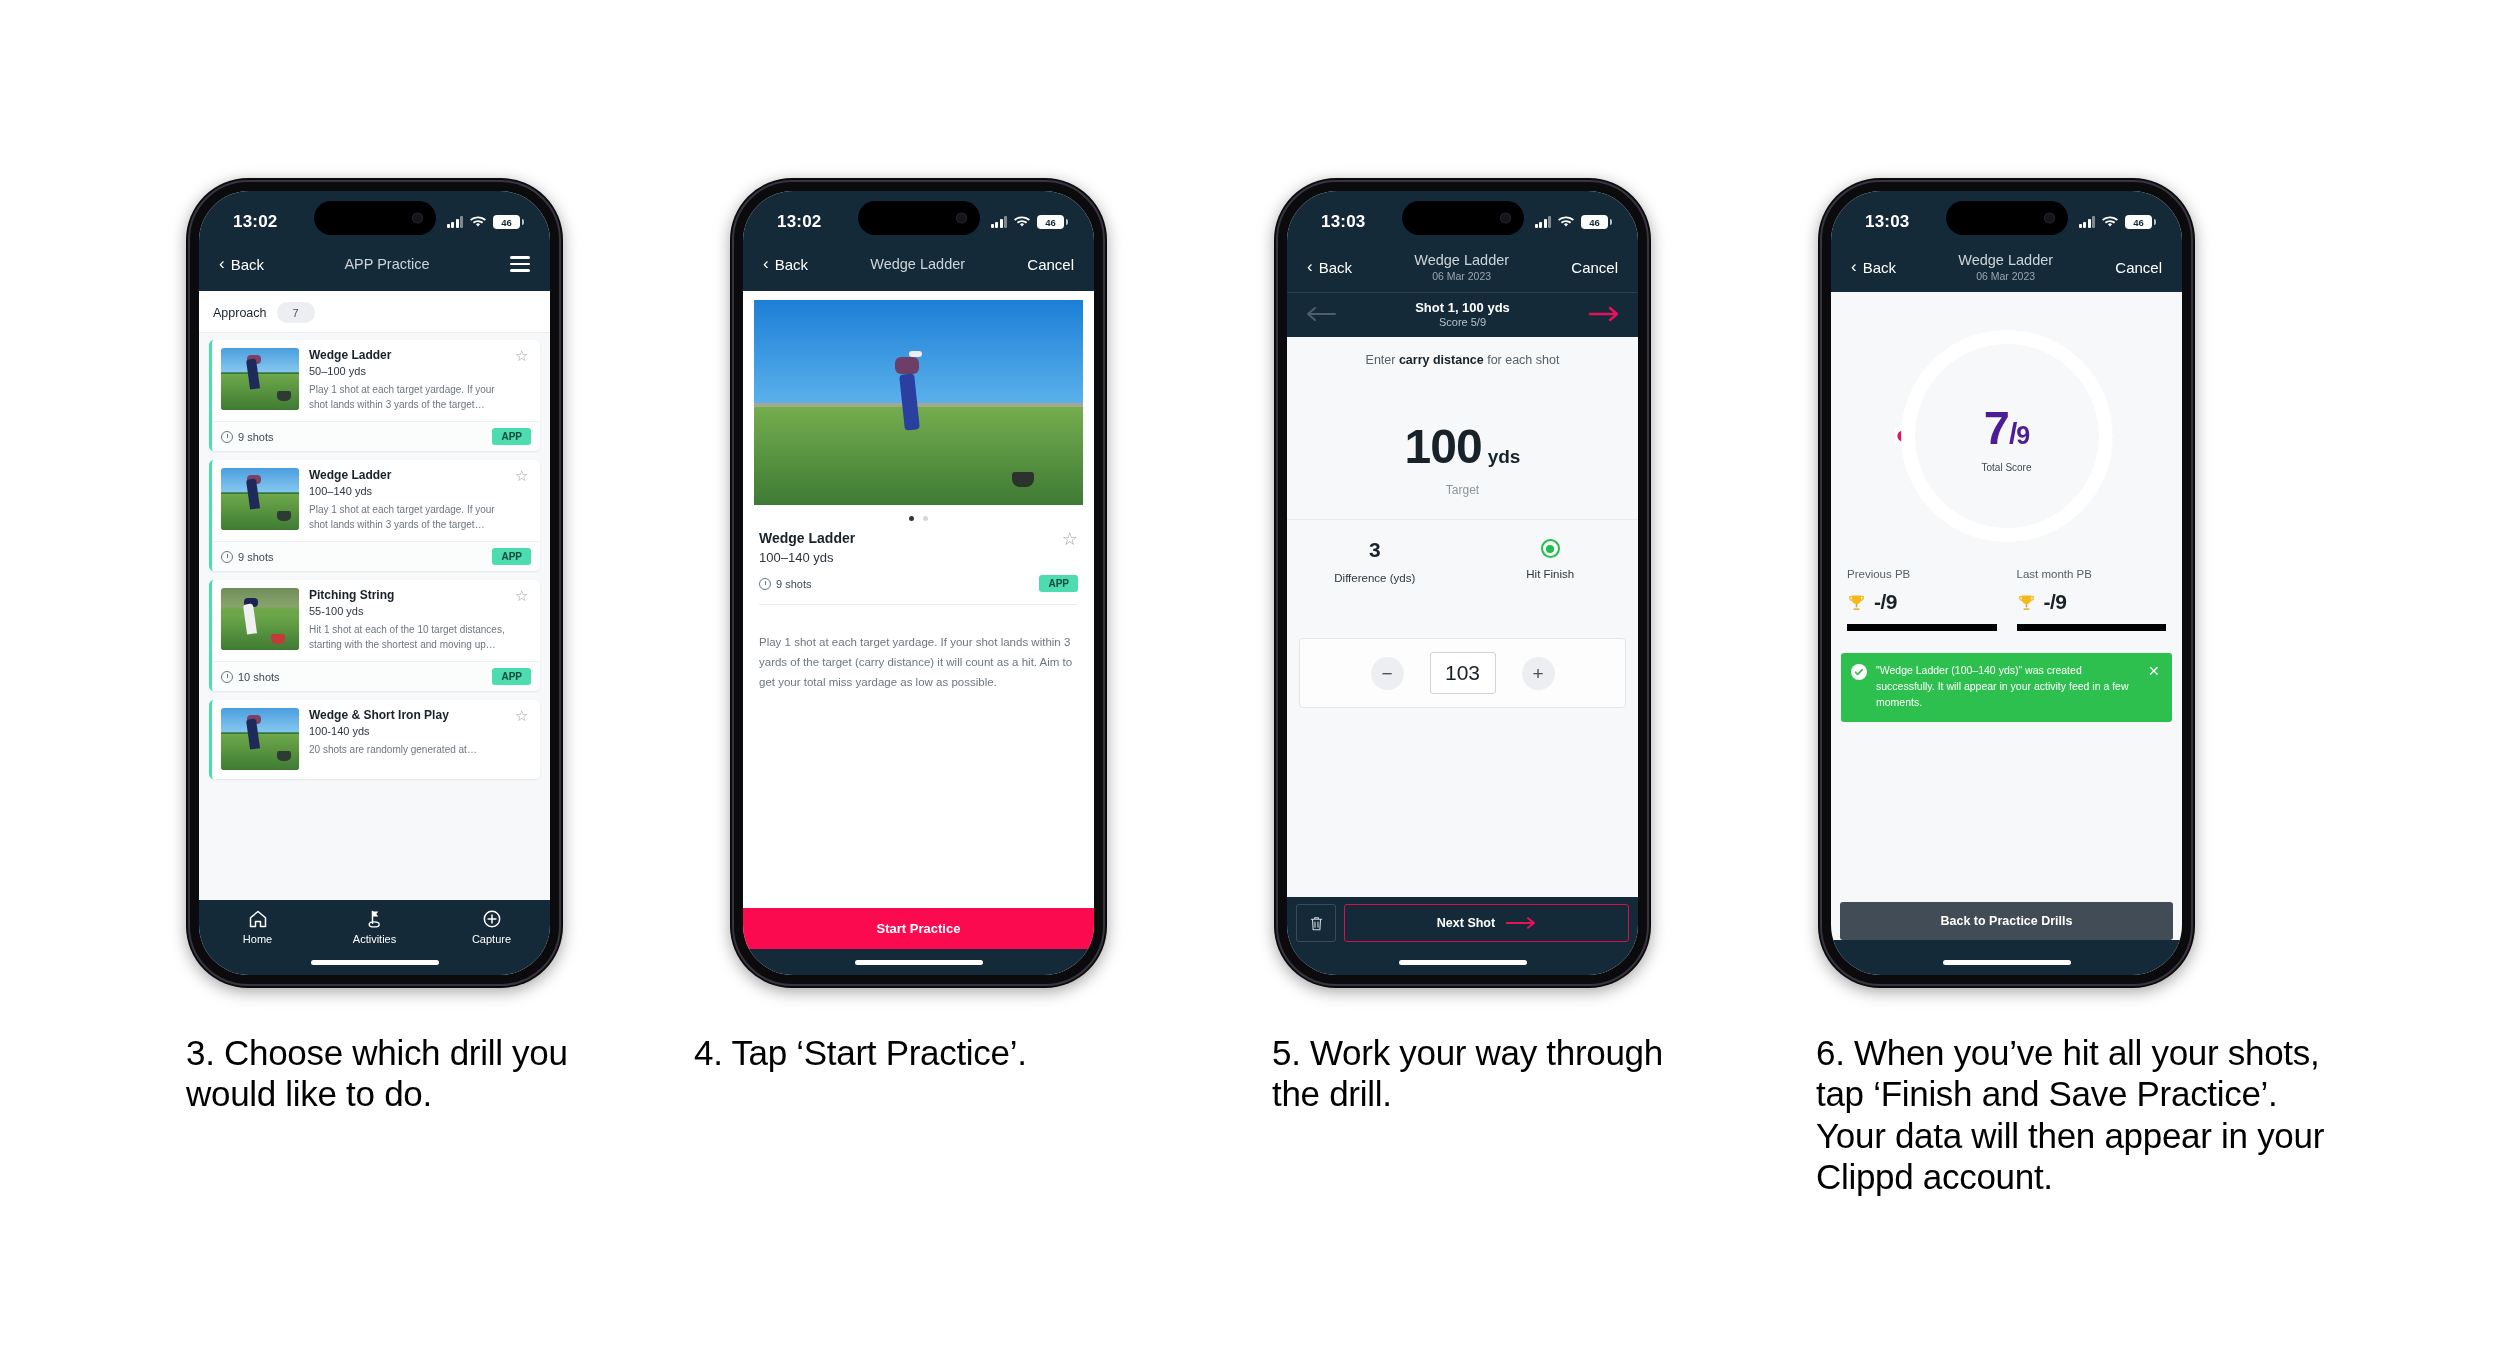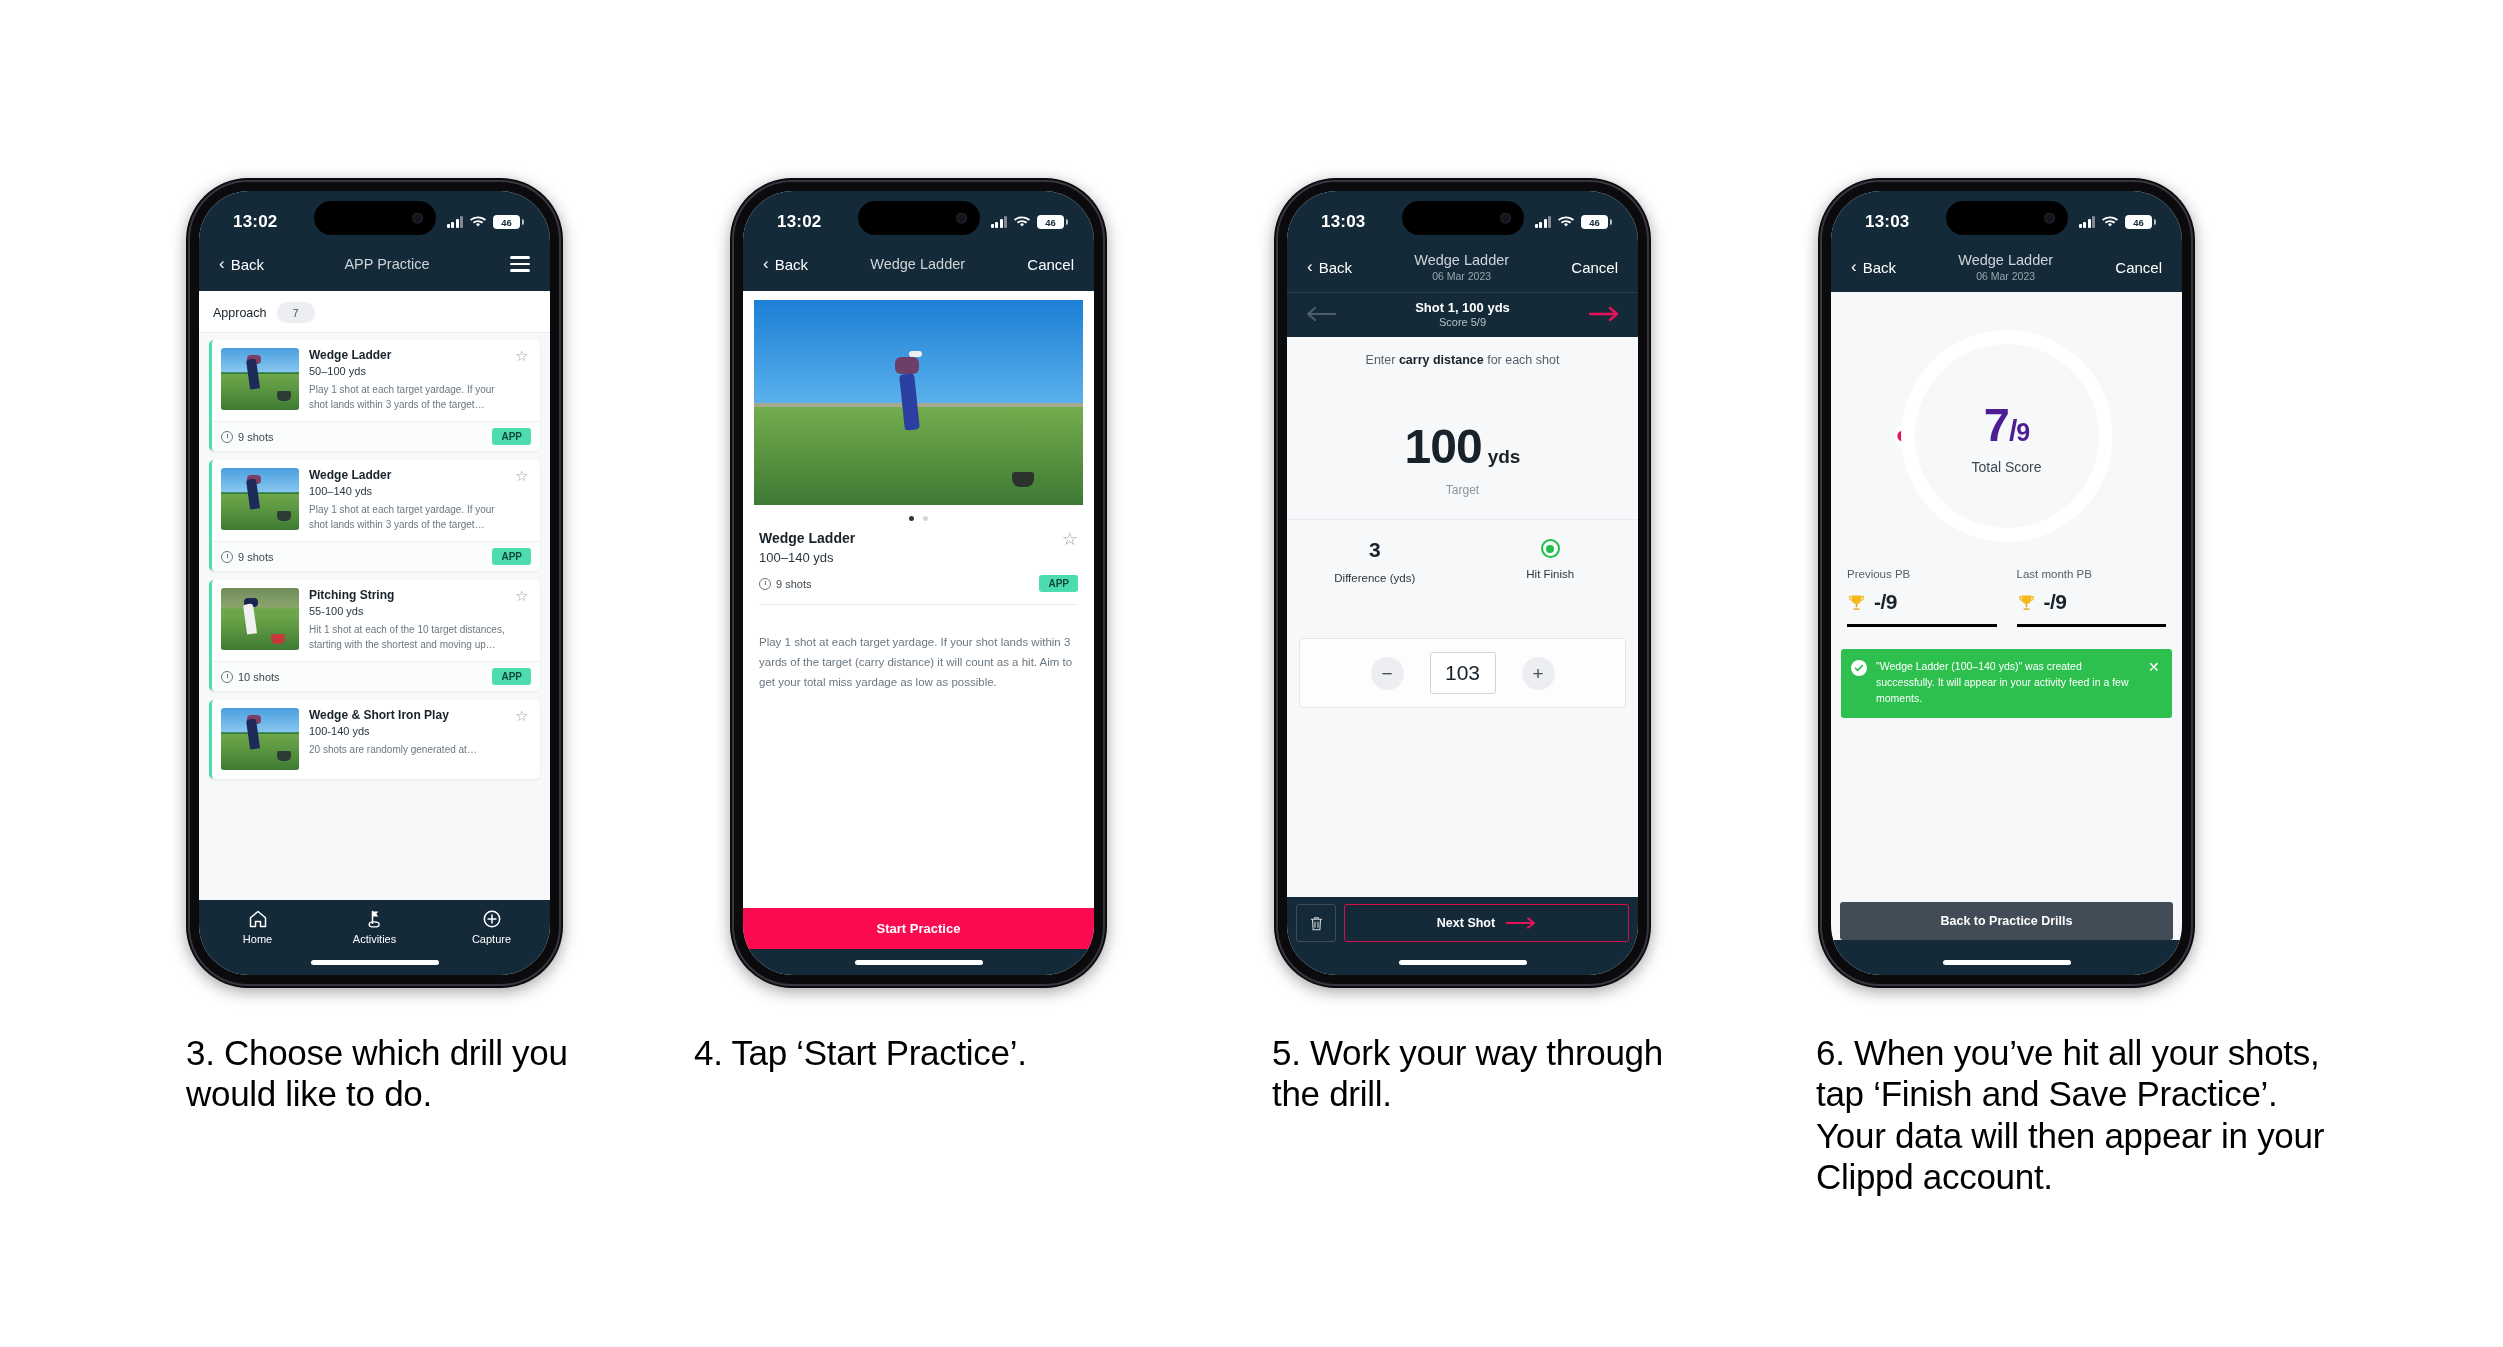--- a/index.html
+++ b/index.html
@@ -238,23 +238,23 @@
   .ringbox svg{ position:absolute; inset:0; }
   .ring-inner{
     position:absolute; inset:20px; border-radius:50%;
     background:#f7f8f9;
     box-shadow: 0 0 0 14px #ffffff;
     display:flex; flex-direction:column; align-items:center; justify-content:center;
   }
   .score{ font-size:47px; font-weight:bold; color:#4c1d95; letter-spacing:-1px; }
   .score .d{ font-size:30px; font-weight:bold; }
   .score .den{ font-size:25px; font-weight:bold; }
-  .tscore{ font-size:14px; color:#3c4852; margin-top:7px; }
+  .tscore{ font-size:10px; color:#3c4852; margin-top:7px; }
   .pbrow{ display:flex; padding:20px 16px 0 16px; gap:20px; }
-  .pb{ flex:1; border-bottom:3px solid #000000; padding-bottom:10px; }
+  .pb{ flex:1; border-bottom:7px solid #000000; padding-bottom:10px; }
   .pb .l{ font-size:11.5px; color:#55616b; }
   .pb .v{ display:flex; align-items:center; gap:8px; margin-top:10px; }
   .pb .v .t{ font-size:21px; font-weight:bold; color:#17222b; letter-spacing:-.5px; }
   .toast{
     margin:22px 10px 0 10px; background:#2ec04f; color:#fff; border-radius:3px;
     display:flex; gap:9px; padding:10px 10px 11px 10px; align-items:flex-start;
   }
   .toast .ck{
     flex:0 0 16px; width:16px; height:16px; border-radius:50%; background:#fff;
     display:flex; align-items:center; justify-content:center; margin-top:1px;

